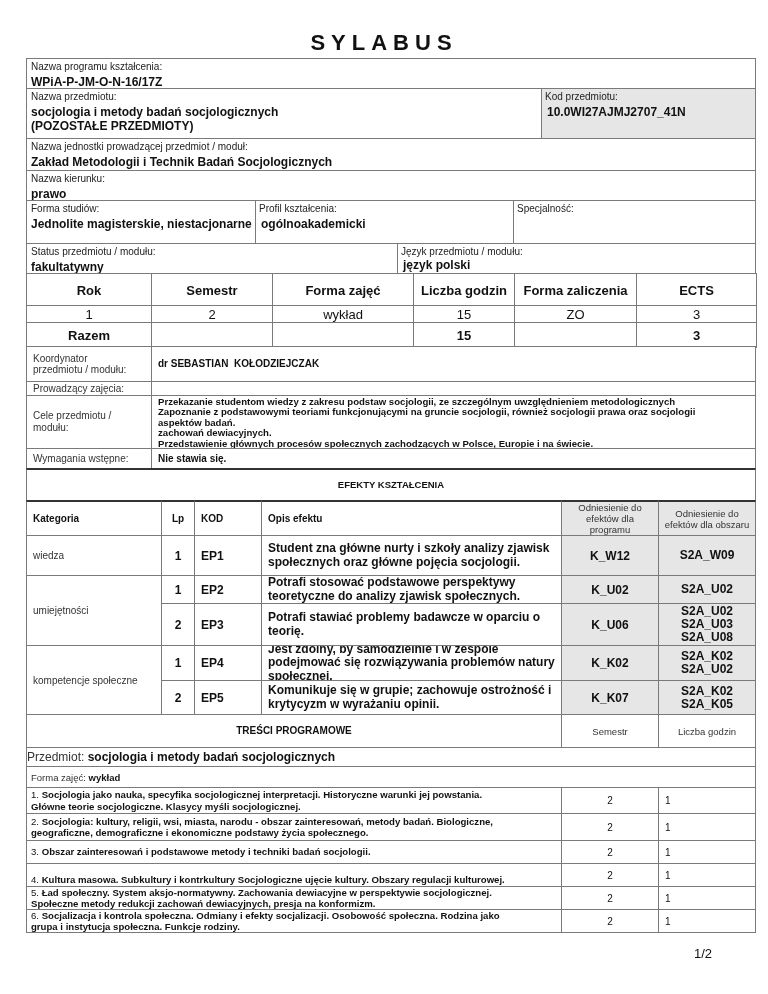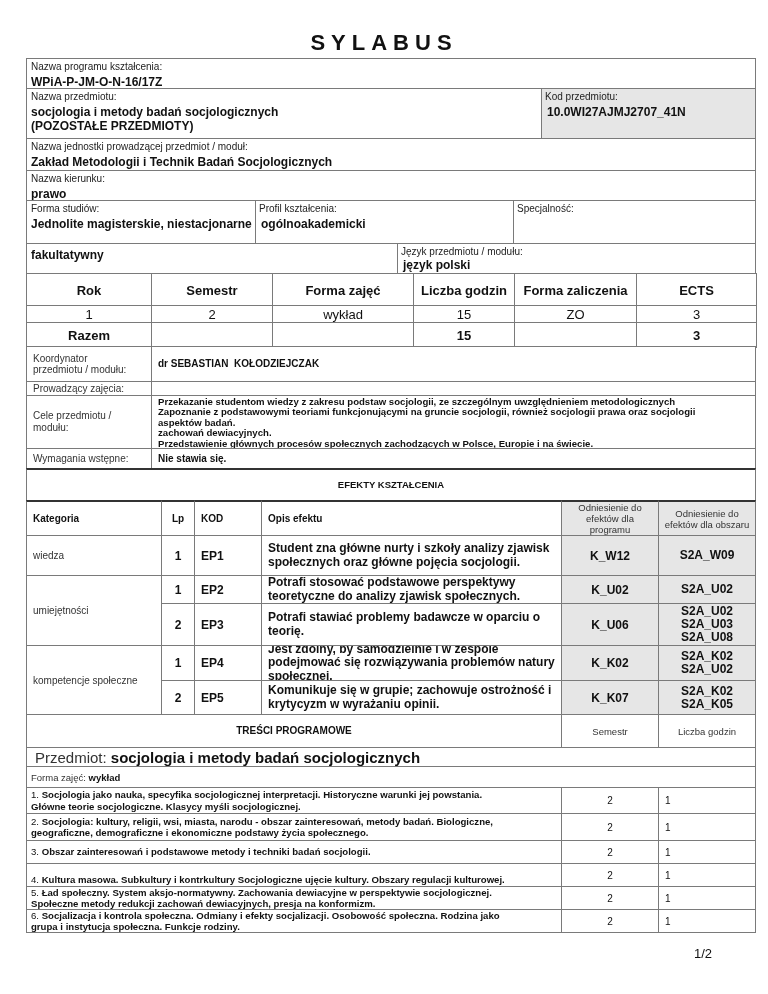--- a/index.html
+++ b/index.html
@@ -57,20 +57,21 @@
 <div class="cell" style="left:255px;top:200px;width:259px;height:52px;padding:2px 3px;">
   <div class="lbl">Profil kształcenia:</div>
   <div class="val" style="margin-top:2px;padding-left:2px;">ogólnoakademicki</div>
 </div>
 <div class="cell" style="left:513px;top:200px;width:243px;height:44px;padding:2px 3px;">
   <div class="lbl">Specjalność:</div>
   <div class="val" style="margin-top:2px;"></div>
 </div>
 
 <div class="cell" style="left:26px;top:243px;width:372px;height:31px;padding:2px 4px;">
+  <div class="lbl">Status przedmiotu / modułu:</div>
   <div class="val" style="margin-top:2px;">fakultatywny</div>
 </div>
 <div class="cell" style="left:397px;top:243px;width:359px;height:31px;padding:2px 3px;">
   <div class="lbl">Język przedmiotu / modułu:</div>
   <div class="val" style="margin-top:0px;padding-left:2px;">język polski</div>
 </div>
 
 <div id="hours-table">
     <div class="cell flexc hdr" style="left:26px;top:273px;width:126px;height:34px;">
       <span>Rok</span>
@@ -317,21 +318,21 @@
 <div class="cell flexc sm-b" style="left:26px;top:714px;width:536px;height:34px;">
   <span>TREŚCI PROGRAMOWE</span>
 </div>
 <div class="cell flexc" style="left:561px;top:714px;width:98px;height:34px;font-size:9.5px;color:#333;">
   <span>Semestr</span>
 </div>
 <div class="cell flexc" style="left:658px;top:714px;width:98px;height:34px;font-size:9.5px;color:#333;">
   <span>Liczba godzin</span>
 </div>
 
-<div class="cell flexl" style="left:26px;top:747px;width:730px;height:20px;padding:0 8px;font-size:15px;color:#333;">
+<div class="cell flexl" style="left:26px;top:747px;width:730px;height:20px;padding:0 0;font-size:12px;color:#333;">
   <span style="white-space:pre;">Przedmiot: </span>
   <b style="color:#111;">socjologia i metody badań socjologicznych</b>
 </div>
 
 <div class="cell flexl" style="left:26px;top:766px;width:730px;height:22px;padding:0 4px;font-size:9.5px;color:#333;">
   <span style="white-space:pre;">Forma zajęć: </span>
   <b style="color:#111;">wykład</b>
 </div>
 
 <div id="topic-rows">

